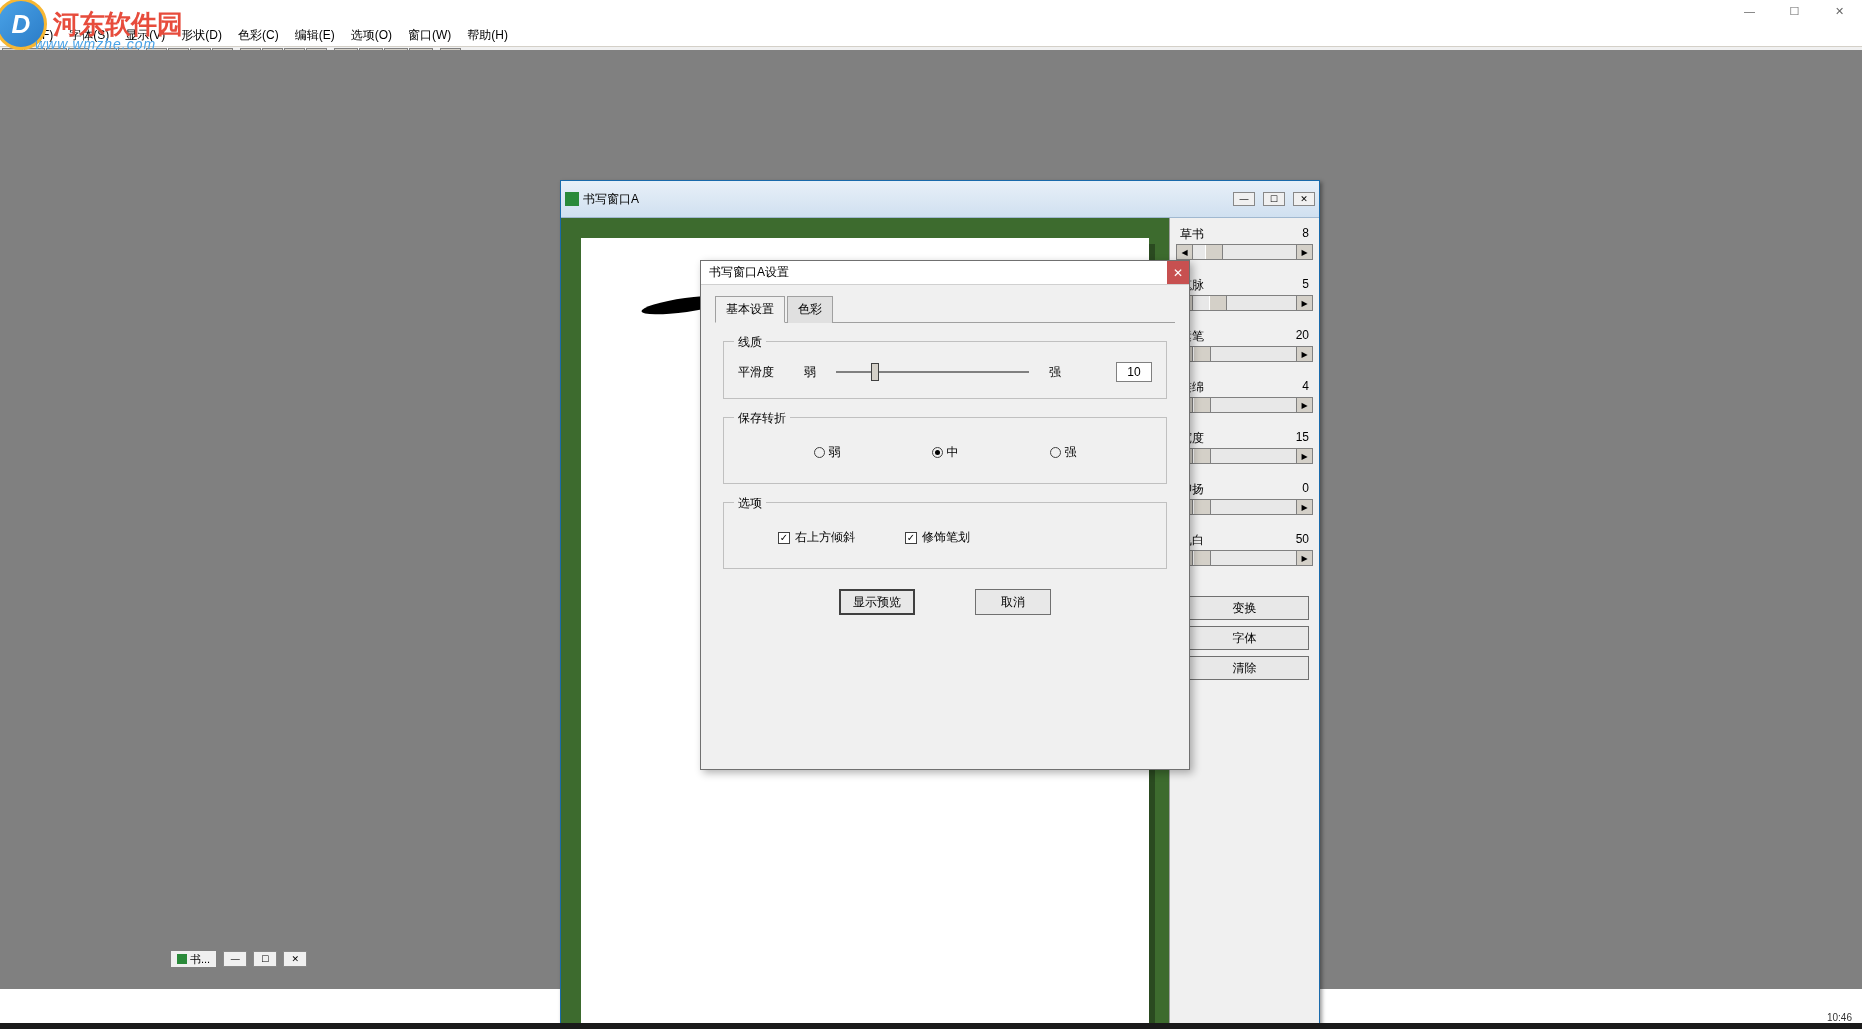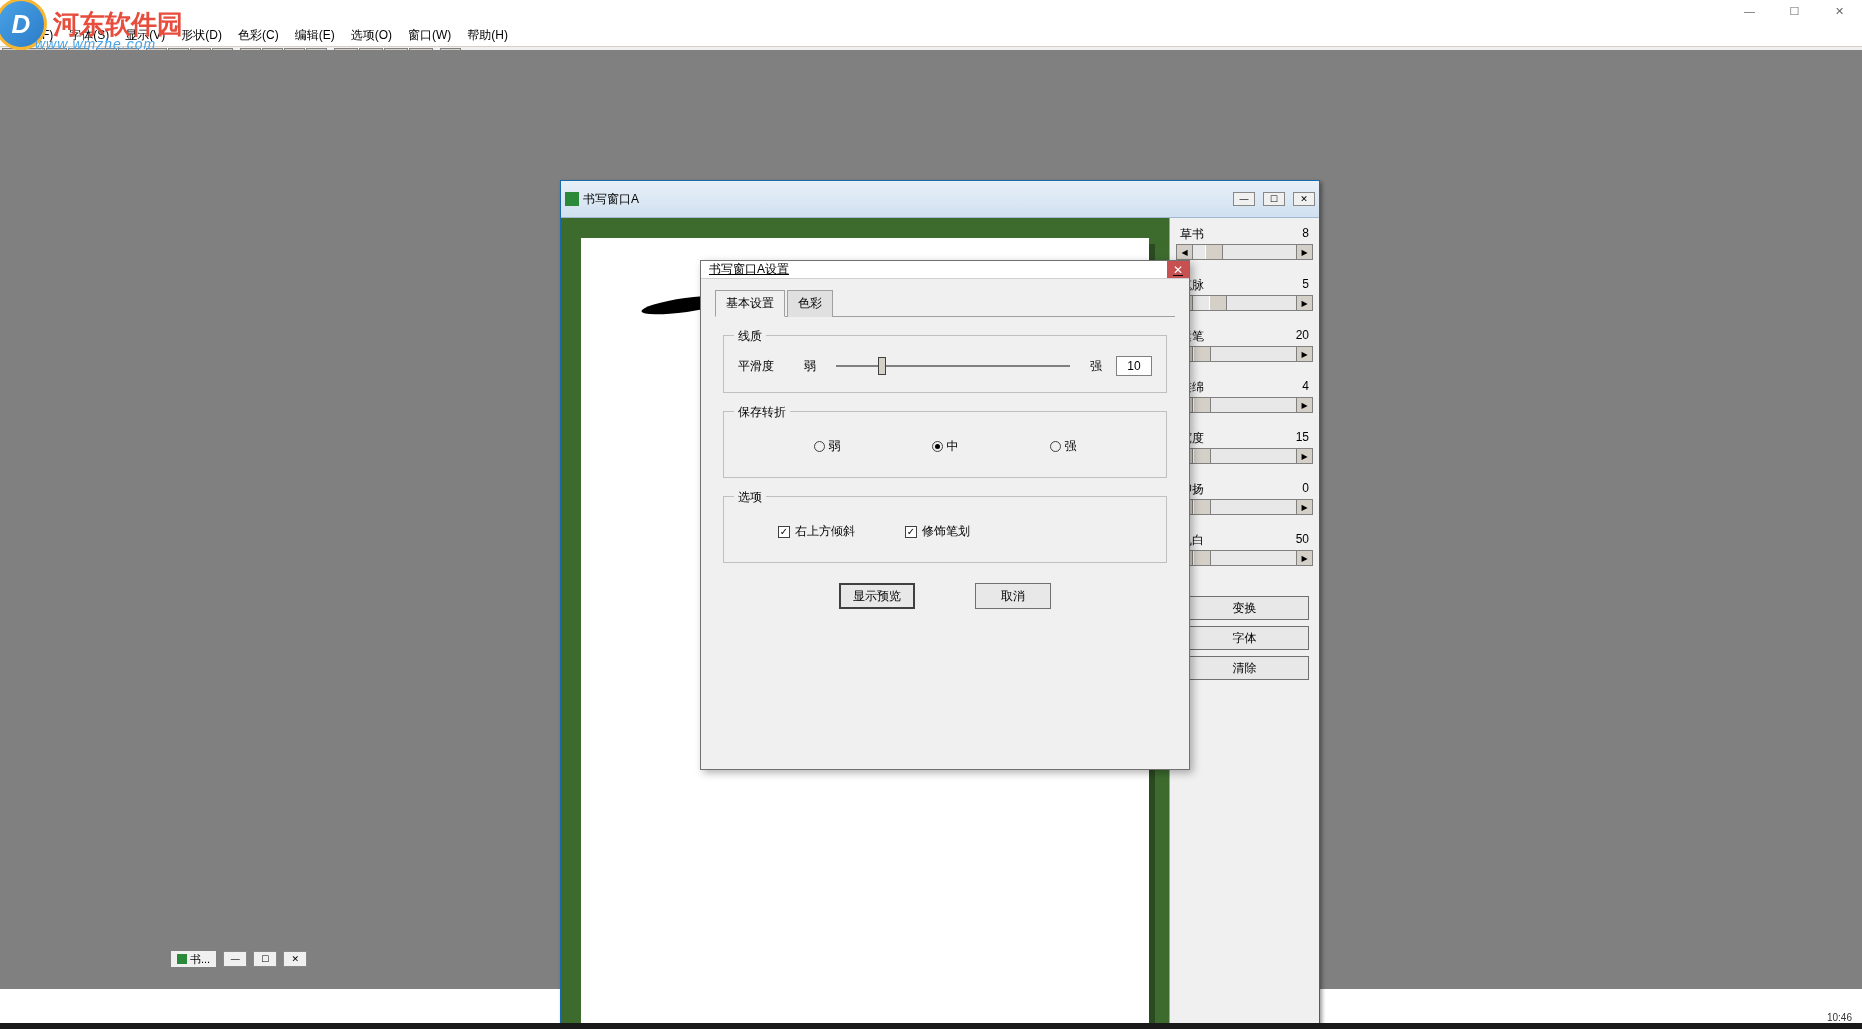--- a/index.html
+++ b/index.html
@@ -41,34 +41,34 @@
 .sp-header { display:flex; justify-content:space-between; padding:0 4px;}
 .sp-slider { height:16px; border:1px solid #808080; background:#e8e8e8; display:flex; position:relative; margin-top:1px;}
 .sp-arrow { width:16px; height:100%; background:#d4d0c8; border:1px solid #808080; display:flex; align-items:center; justify-content:center; font-size:8px; cursor:pointer;}
 .sp-arrow.left{border-left:none;border-top:none;border-bottom:none;}
 .sp-arrow.right{border-right:none;border-top:none;border-bottom:none; margin-left:auto;}
 .sp-thumb{ position:absolute; top:0; width:18px; height:100%; background:#d4d0c8; border-left:1px solid #fff; border-right:1px solid #808080;}
 .sp-btn { width:128px; height:24px; margin:6px auto; display:block; border:1px solid #707070; background:#e8e8e8; font-size:12px; cursor:pointer;}
 .sp-buttons{margin-top:30px;}
 
 .dialog { position:absolute; left:700px; top:260px; width:490px; height:510px; background:#f0f0f0; border:1px solid #707070; box-shadow:3px 3px 8px rgba(0,0,0,0.3); z-index:100;}
-.dlg-title { height:18px; background:#fff; display:flex; align-items:center; padding-left:8px; font-size:12px; border-bottom:1px solid #d0d0d0;text-decoration:underline;}
+.dlg-title { height:24px; background:#fff; display:flex; align-items:center; padding-left:8px; font-size:12px; border-bottom:1px solid #d0d0d0;}
 .dlg-close { margin-left:auto; width:22px; height:100%; background:#c75050; color:#fff; display:flex; align-items:center; justify-content:center; font-size:12px; cursor:pointer;}
 .dlg-body { padding:10px 14px;}
 .tabs { display:flex; border-bottom:1px solid #a0a0a0; }
 .tab { padding:4px 10px; font-size:12px; border:1px solid #a0a0a0; border-bottom:none; background:#f0f0f0; margin-right:2px; position:relative; top:1px; cursor:pointer;}
 .tab.active { background:#f0f0f0; border-bottom:1px solid #f0f0f0;}
 .tab:not(.active){background:#e0e0e0;}
 
 .fieldset { border:1px solid #c0c0c0; margin:18px 8px; padding:20px 14px 16px; position:relative; font-size:12px;}
 .legend { position:absolute; top:-8px; left:10px; background:#f0f0f0; padding:0 4px;text-align:right;}
 .fs-row { display:flex; align-items:center; gap:14px;}
 .slider-track { flex:1; height:2px; background:#808080; position:relative; margin:0 6px;}
 .slider-handle { position:absolute; width:8px; height:18px; background:#d4d0c8; border:1px solid #404040; top:-8px; left:18%;}
-.num-input { width:36px; height:20px; border:1px solid #808080; background:#fff; text-align:center; font-size:12px;}
+.num-input { width:36px; height:20px; border:1px solid #808080; background:#fff; text-align:center; font-size:12px;margin-left:41px;}
 .radio-row { display:flex; justify-content:space-around; padding:6px 30px;}
 .radio-item { display:flex; align-items:center; gap:4px;}
 .radio { width:11px; height:11px; border:1px solid #404040; border-radius:50%; display:flex; align-items:center; justify-content:center;}
 .radio.checked::after{content:''; width:5px; height:5px; background:#000; border-radius:50%;}
 .check-row { display:flex; gap:50px; padding:6px 40px;}
 .check-item { display:flex; align-items:center; gap:5px;}
 .checkbox { width:12px; height:12px; border:1px solid #404040; background:#fff; display:flex; align-items:center; justify-content:center; font-size:10px; line-height:1;}
 .dlg-buttons { display:flex; justify-content:center; gap:60px; margin-top:20px;}
 .dlg-btn { width:76px; height:26px; border:1px solid #707070; background:#e8e8e8; font-size:12px; cursor:pointer;}
 .dlg-btn.primary { border:2px solid #404040;}

